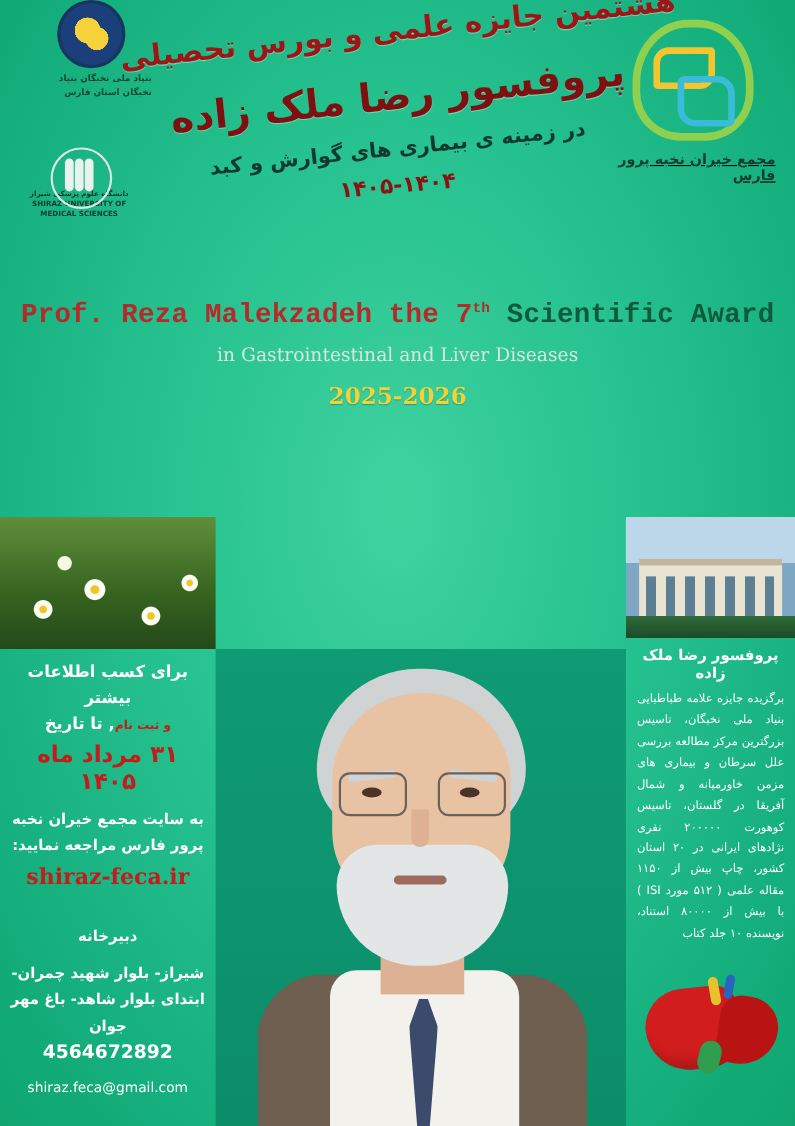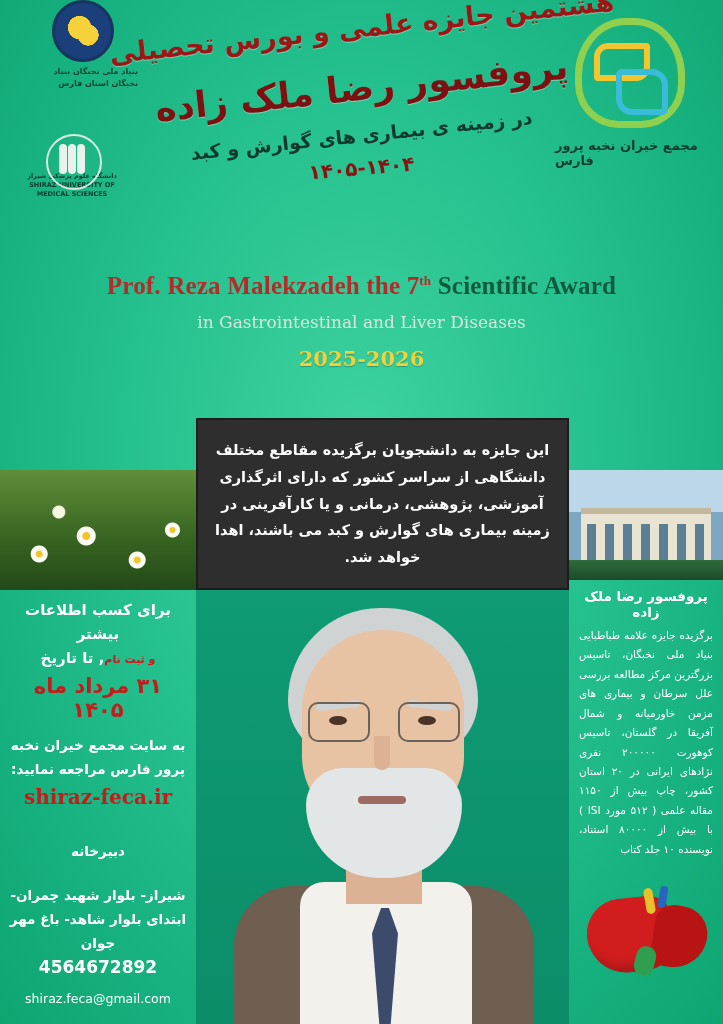--- a/index.html
+++ b/index.html
@@ -75,21 +75,21 @@
     box-shadow: -9px 0 0 #e8f3ee, 9px 0 0 #e8f3ee;
   }
   .logo-left-2 .cap {
     font-size: 6.5px; color: #0d3b2e; margin-top: 3px; line-height: 1.4;
     font-weight: bold;
   }
 
   
   .logo-right {
     position: absolute; right: 18px; top: 14px;
-    width: 150px; text-align: left;
+    width: 150px; text-align: right; text-decoration: underline;
   }
   .logo-right .mark {
     width: 118px; height: 118px; margin: 0 auto;
     border-radius: 16px;
     background: transparent;
     position: relative;
   }
   .logo-right .mark .brain {
     position: absolute; inset: 4px;
     border: 7px solid #8fd14f;
@@ -143,21 +143,21 @@
     transform: rotate(-5deg);
     margin-top: 10px;
   }
 
   
   .en-block {
     position: absolute; left: 0; right: 0; top: 272px;
     text-align: center;
   }
   .en-title {
-    font-family: Liberation Serif, serif;
+    font-family: Liberation Mono, monospace;
     font-size: 25px; font-weight: bold; color: #b52a2a;
     letter-spacing: .2px;
   }
   .en-title .sup { font-size: 13px; vertical-align: super; }
   .en-title .green { color: #0f5a3d; }
   .en-sub {
     font-family: "DejaVu Serif", serif;
     font-size: 17px; color: #d7e6dd; margin-top: 12px;
   }
   .en-years {
@@ -396,23 +396,20 @@
     <div class="en-sub">in Gastrointestinal and Liver Diseases</div>
     <div class="en-years">2025-2026</div>
   </div>
 
   <div class="flowers"></div>
   <div class="building">
     <div class="block"></div>
     <div class="trees"></div>
   </div>
 
-  <div class="statement">
-    <p>این جایزه به دانشجویان برگزیده مقاطع مختلف دانشگاهی از سراسر کشور که دارای اثرگذاری آموزشی، پژوهشی، درمانی و یا کارآفرینی در زمینه بیماری های گوارش و کبد می باشند، اهدا خواهد شد.</p>
-  </div>
 
   <div class="portrait">
     <div class="p-suit"></div>
     <div class="p-shirt"></div>
     <div class="p-tie"></div>
     <div class="p-neck"></div>
     <div class="p-hair"></div>
     <div class="p-face"></div>
     <div class="p-beard"></div>
     <div class="p-mouth"></div>
@@ -426,21 +423,21 @@
 
   <div class="left-col">
     <div class="l-more">
       <span>برای کسب اطلاعات بیشتر</span><br>
       <span class="red">و ثبت نام</span><span>, تا تاریخ</span>
     </div>
     <div class="l-date">۳۱ مرداد ماه ۱۴۰۵</div>
     <div class="l-site-note">به سایت مجمع خیران نخبه پرور فارس مراجعه نمایید:</div>
     <div class="l-url">shiraz-feca.ir</div>
     <div class="l-addr">دبیرخانه</div>
-    <div class="l-addr" style="margin-top:19px">شیراز- بلوار شهید چمران- ابتدای بلوار شاهد- باغ مهر جوان</div>
+    <div class="l-addr" style="margin-top:9px">شیراز- بلوار شهید چمران- ابتدای بلوار شاهد- باغ مهر جوان</div>
     <div class="l-phones" style="margin-top:0">4564672892</div>
     <div class="l-email">shiraz.feca@gmail.com</div>
   </div>
 
   <div class="right-col">
     <div class="r-name">پروفسور رضا ملک زاده</div>
     <div class="r-bio">برگزیده جایزه علامه طباطبایی بنیاد ملی نخبگان، تاسیس بزرگترین مرکز مطالعه بررسی علل سرطان و بیماری های مزمن خاورمیانه و شمال آفریقا در گلستان، تاسیس کوهورت ۲۰۰۰۰۰ نفری نژادهای ایرانی در ۲۰ استان کشور، چاپ بیش از ۱۱۵۰ مقاله علمی ( ۵۱۲ مورد ISI ) با بیش از ۸۰۰۰۰ استناد، نویسنده ۱۰ جلد کتاب</div>
   </div>
 
   <div class="liver">

